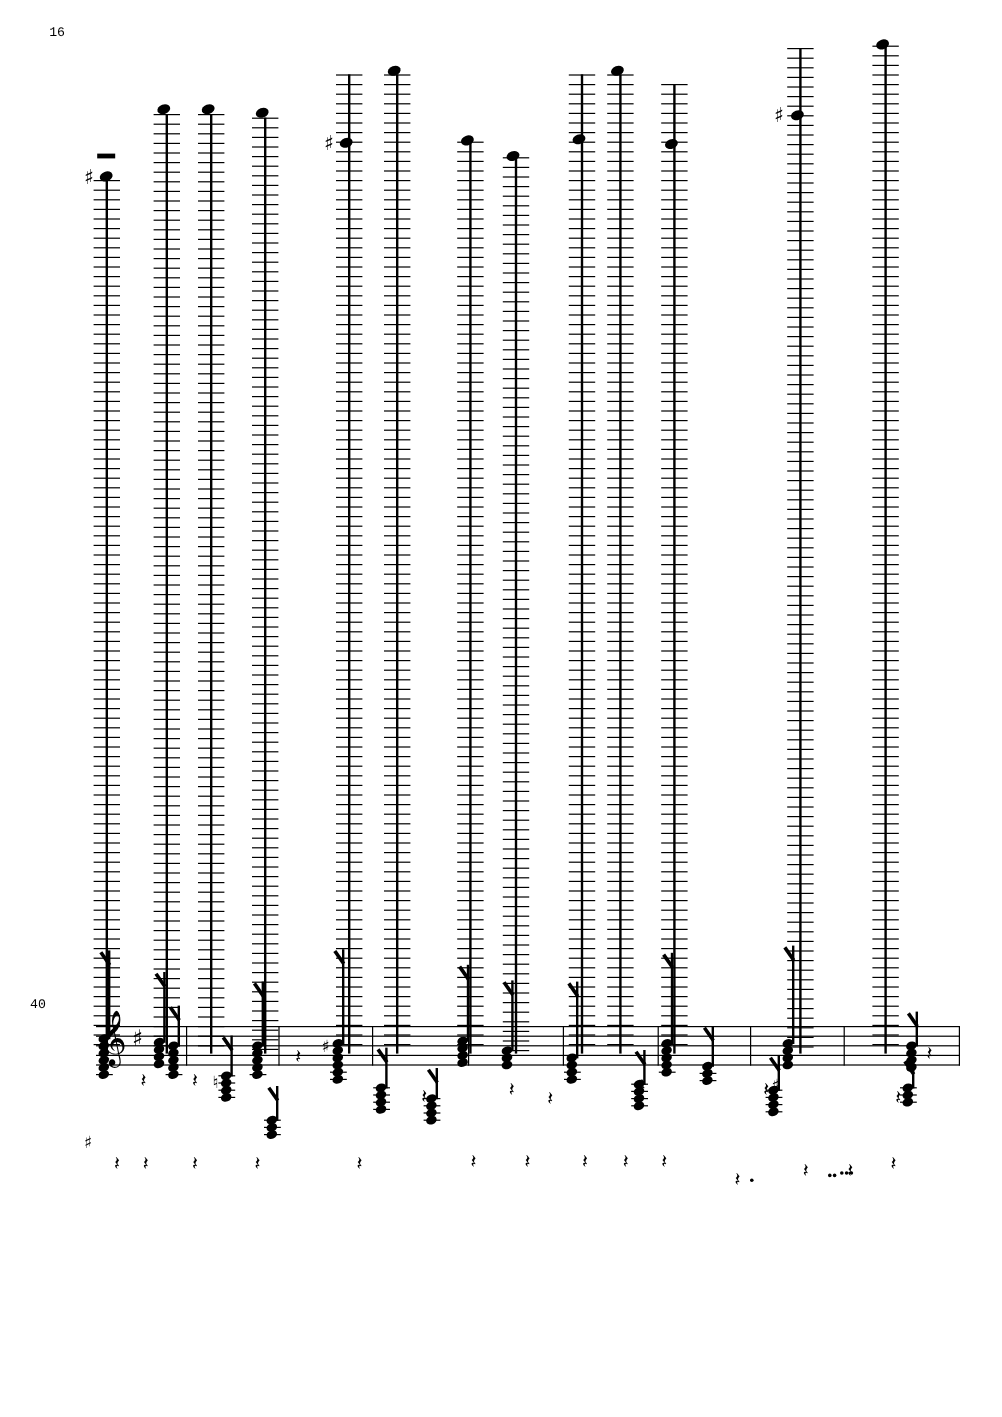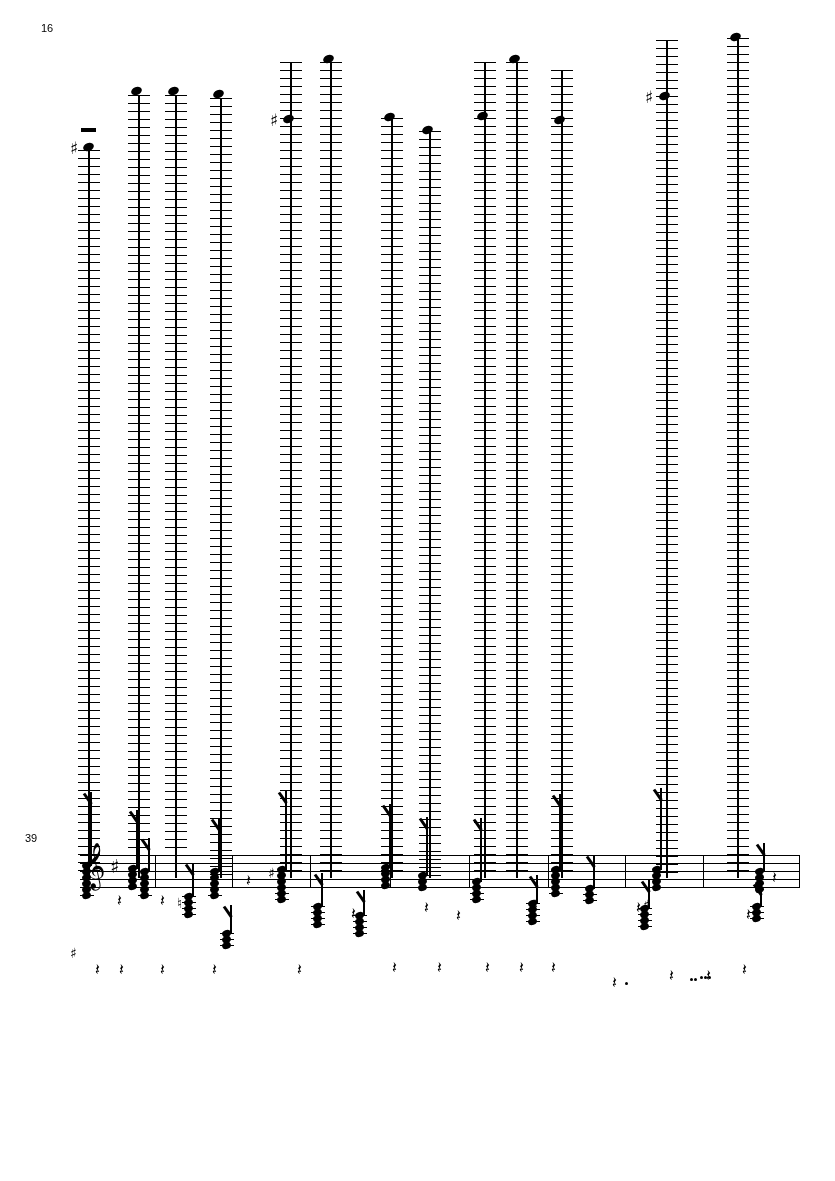--- a/index.html
+++ b/index.html
@@ -17,21 +17,21 @@
   .page {
     position: absolute;
     left: 0; top: 0;
     width: 835px;
     height: 1181px;
     background: #fff;
   }
   
   .measure-number {
     position: absolute;
-    font-family: Liberation Sans, sans-serif;
+    font-family: Liberation Mono, monospace;
     font-size: 11px;
     color: #000;
     font-style: normal;
   }
   
   .staff {
     position: absolute;
     height: 33px;
   }
   .staff .sline {
@@ -117,21 +117,21 @@
     border-radius: 50%;
     background: #000;
   }
 </style>
 </head>
 <body>
 
 <div class="page">
 
   <div class="measure-number" style="left:41px; top:22px;">16</div>
-  <div class="measure-number" style="left:25px; top:832px;">39</div>
+  <div class="measure-number" style="left:25px; top:832px;">40</div>
 
   <div id="ledgers">
       <div class="ledger-stack" style="left: 78px; top: 150px; height: 728px;">
         <div class="lline" style="top: 0px;"></div>
         <div class="lline" style="top: 8px;"></div>
         <div class="lline" style="top: 16px;"></div>
         <div class="lline" style="top: 24px;"></div>
         <div class="lline" style="top: 32px;"></div>
         <div class="lline" style="top: 40px;"></div>
         <div class="lline" style="top: 48px;"></div>

